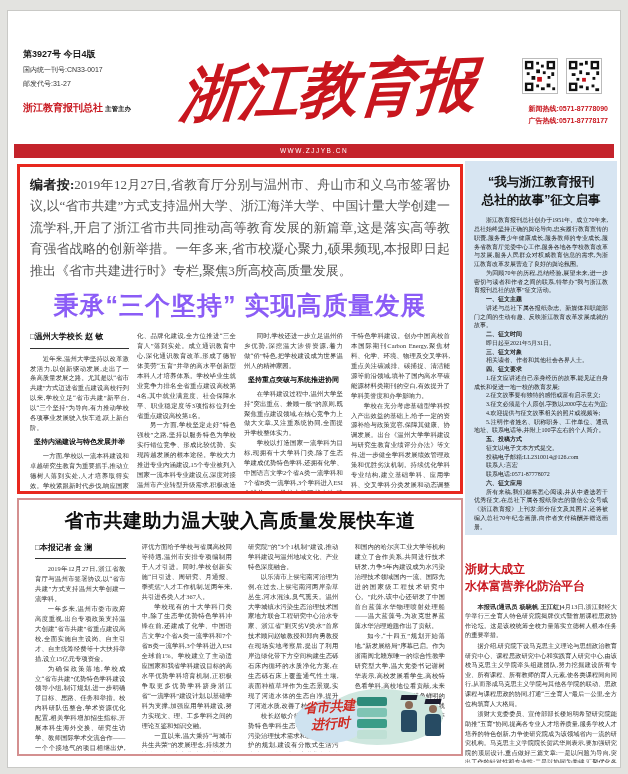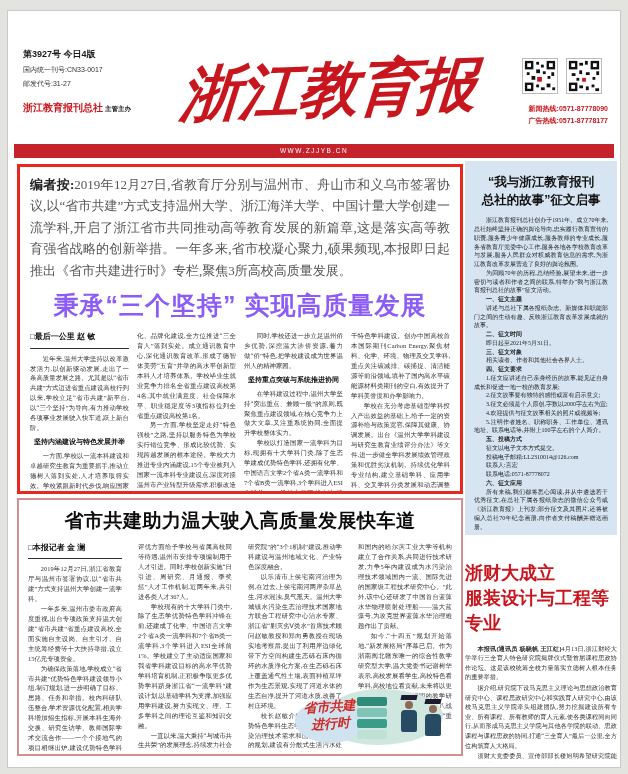--- a/index.html
+++ b/index.html
@@ -45,21 +45,21 @@
   .col p { text-indent:2em; }
   .col p.noindent { text-indent:0; }
   .byline { font-family:"Liberation Sans", sans-serif; font-weight:bold; font-size:8px;
             color:#111; text-indent:0; border-bottom:1px solid #333; padding-bottom:4px;
             margin-bottom:5px; }
   .subhead { font-family:"Liberation Sans", sans-serif; font-weight:bold; font-size:7px;
              color:#111; text-indent:0 !important; text-align:center; margin:4px 0 3px; }
 
   
   .second-box { position:absolute; left:9px; top:487px; width:446px; height:258px;
-                border:2px solid #d49090; padding:6px 9px; background:#fff; overflow:hidden; }
+                border:2px solid #d49090; padding:6px 16px; background:#fff; overflow:hidden; }
   .second-headline { font-size:19px; font-weight:900; color:#0d0d0d; text-align:center;
                      letter-spacing:.5px; margin:2px 0 8px; }
   .cols2 { display:flex; gap:16px; height:210px; overflow:hidden; }
 
   .graphic { position:absolute; right:8px; bottom:7px; width:158px; height:62px; }
   .blob1 { position:absolute; left:28px; top:4px; width:120px; height:56px; background:#cfe7df;
            border-radius:48% 52% 55% 45% / 55% 48% 52% 45%; }
   .blob2 { position:absolute; left:0; top:14px; width:70px; height:44px; background:#cfe3f0;
            border-radius:55% 45% 50% 50% / 50% 55% 45% 50%; }
   .books { position:absolute; left:62px; top:10px; width:30px; height:44px; }
@@ -79,21 +79,21 @@
   .notice-box { position:absolute; left:457px; top:150px; width:152px; height:374px;
                 background:#d7e5f2; padding:12px 9px 2px; overflow:hidden; }
   .notice-title { font-size:12.5px; font-weight:900; color:#111; text-align:center;
                   line-height:1.45; margin-bottom:7px; }
   .notice-body { font-family:"Liberation Serif", serif; font-size:6px; line-height:1.46;
                  color:#222; text-align:justify; }
   .notice-body p { text-indent:2em; }
   .notice-body p.sec-head { font-weight:bold; font-family:"Liberation Sans", sans-serif; }
 
   .zjcd { position:absolute; left:457px; top:550px; width:152px; height:202px; overflow:hidden; }
-  .zjcd-headline { color:#c8161e; font-size:18px; font-weight:900; line-height:1.4;
+  .zjcd-headline { color:#c8161e; font-size:12px; font-weight:900; line-height:1.4;
                    margin-bottom:7px; }
   .zjcd-body { font-family:"Liberation Serif", serif; font-size:6.2px; line-height:1.55;
                color:#2e2e2e; text-align:justify; }
   .zjcd-body p { text-indent:2em; margin-bottom:1px; }
   .lead { font-weight:bold; font-family:"Liberation Sans", sans-serif; }
 </style>
 </head>
 <body>
 
 <div class="paper">
@@ -160,21 +160,21 @@
 
   <div class="site-bar">WWW.ZJJYB.CN</div>
 
   <div class="main-box">
     <div class="ed-note">
       <span class="lbl">编者按:</span><span>2019年12月27日,省教育厅分别与温州市、舟山市和义乌市签署协议,以“省市共建”方式支持温州大学、浙江海洋大学、中国计量大学创建一流学科,开启了浙江省市共同推动高等教育发展的新篇章,这是落实高等教育强省战略的创新举措。一年多来,省市校凝心聚力,硕果频现,本报即日起推出《省市共建进行时》专栏,聚焦3所高校高质量发展。</span>
     </div>
     <div class="main-headline">秉承“三个坚持” 实现高质量发展</div>
     <div class="cols">
       <div class="col">
-        <div class="byline">□最后一公里 赵 敏</div>
+        <div class="byline">□温州大学校长 赵 敏</div>
         <p>近年来,温州大学坚持以改革激发活力,以创新驱动发展,走出了一条高质量发展之路。尤其是以“省市共建”方式迈进省重点建设高校行列以来,学校立足“省市共建”新平台,以“三个坚持”为导向,有力推动学校各项事业发展驶入快车道,跃上新台阶。</p>
         <p class="subhead">坚持内涵建设与特色发展并举</p>
         <p>一方面,学校以一流本科建设和卓越研究生教育为重要抓手,推动立德树人落到实处,人才培养取得实效。学校紧跟新时代步伐,响应国家新兴产业需求,大力推进新学科专业交叉融合,“四新”建设取得新成效,获批教育部新工科研究与实践项目4项,跻入省内高校新工科建设的第一方阵。实施优课优酬制度,引导广大教师投入一流本科教育,进一步激发培养高水平本科人才的主动性和积极性,形成良性的本科教育生态。聚合资源,强化协同,深化基层党组织规范化、体系</p>
       </div>
       <div class="col">
         <p class="noindent">化、品牌化建设,全方位推进“三全育人”落到实处。成立通识教育中心,深化通识教育改革,形成了德智体美劳“五育”并举的高水平创新型本科人才培养体系。学校毕业生就业竞争力排名全省重点建设高校第4名,其中就业满意度、社会保障水平、职业稳定度等3项指标位列全省重点建设高校第1名。</p>
         <p>另一方面,学校坚定走好“特色强校”之路,坚持以服务特色为学校实行错位竞争、形成比较优势、实现跨越发展的根本途径。学校大力推进专业内涵建设,15个专业被列入国家一流本科专业建设点,深度对接温州市产业转型升级需求,积极改造提升汽车服务工程、服装设计与工程等专业,新增激光、生物制药、数据科学与大数据技术等专业,与企业、行业、科研院所等开展产学研合作,形成校企校地深度联动、学科专业建设与区域产业深度融合的工程应用型人才培养模式,机械工程、网络工程、土木工程、电气工程及其自动化等专业已获国际认可的工程教育专业认证。</p>
       </div>
       <div class="col">
         <p>同时,学校还进一步立足温州侨乡优势,深挖温大涉侨资源,着力做“侨”特色,把学校建设成为世界温州人的精神家园。</p>
@@ -269,21 +269,21 @@
       <p>联系电话:0571-87778072</p>
       <p class="sec-head">六、征文应用</p>
       <p>所有来稿,我们都将悉心阅读,并从中遴选若干优秀征文,在总社下属各报纸杂志的微信公众号或《浙江教育报》上刊发;部分征文及其图片,还将被编入总社70年纪念画册,向作者支付稿酬并赠送画册。</p>
 
     </div>
   </div>
 
   <div class="zjcd">
     <div class="zjcd-headline">
       <div>浙财大成立</div>
-      <div>服装设计与工程等专业</div>
+      <div>水体富营养化防治平台</div>
     </div>
     <div class="zjcd-body">
       <p><span class="lead">本报讯(通讯员 杨晓帆 王江红)</span><span>4月13日,浙江财经大学举行三全育人特色研究院揭牌仪式暨首届课程思政协作论坛。这是该校统筹全校力量落实立德树人根本任务的重要举措。</span></p>
       <p>据介绍,研究院下设马克思主义理论与思想政治教育研究中心、课程思政研究中心和实践育人研究中心,由该校马克思主义学院牵头组建团队,努力挖掘建设所有专业、所有课程、所有教师的育人元素,使各类课程同向同行,从而形成马克思主义学院与其他各学院的联动、思政课程与课程思政的协同,打通“三全育人”最后一公里,全方位构筑育人大格局。</p>
       <p>浙财大党委委员、宣传部部长楼旭明希望研究院能助推“五育”协同,提高各专业人才培养质量,服务学校人才培养的特色创新,力争使研究院成为该领域省内一流的研究机构。马克思主义学院院长贺武华则表示,要加强研究院的顶层设计,重点做好三篇文章:一是以问题为导向,突出工作的针对性和专业性;二是以协同为关键,汇聚优化各类资源与力量;三是以创新为追求,彰显研究的新时代价值与意义。</p>
     </div>
   </div>
 
 </div>
 

